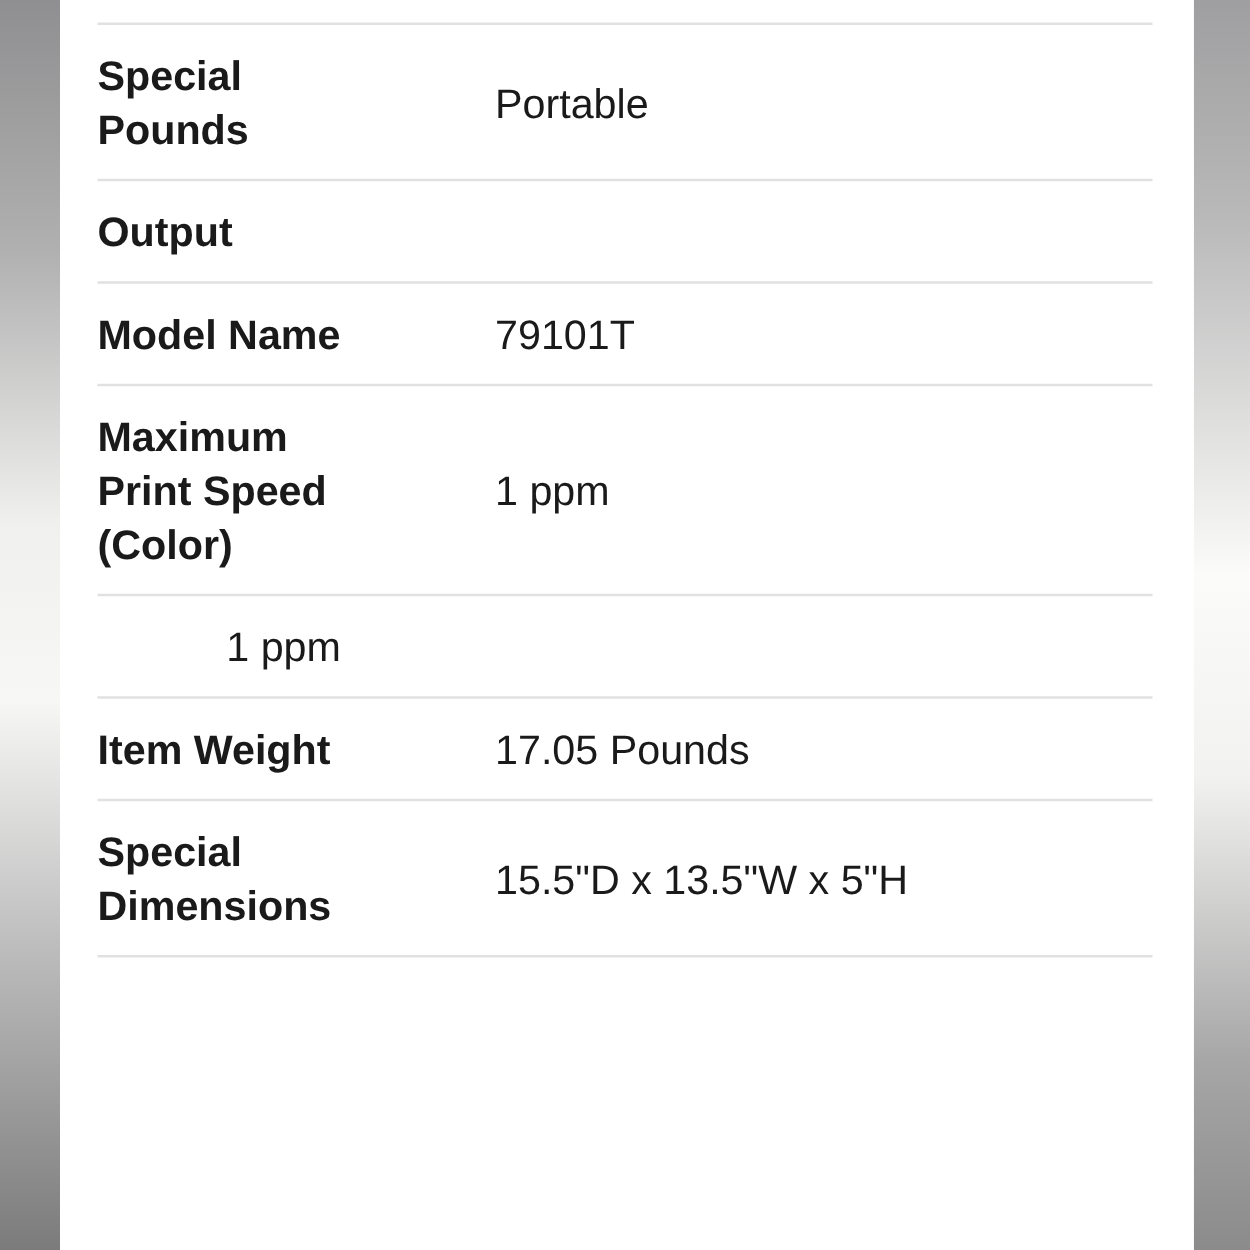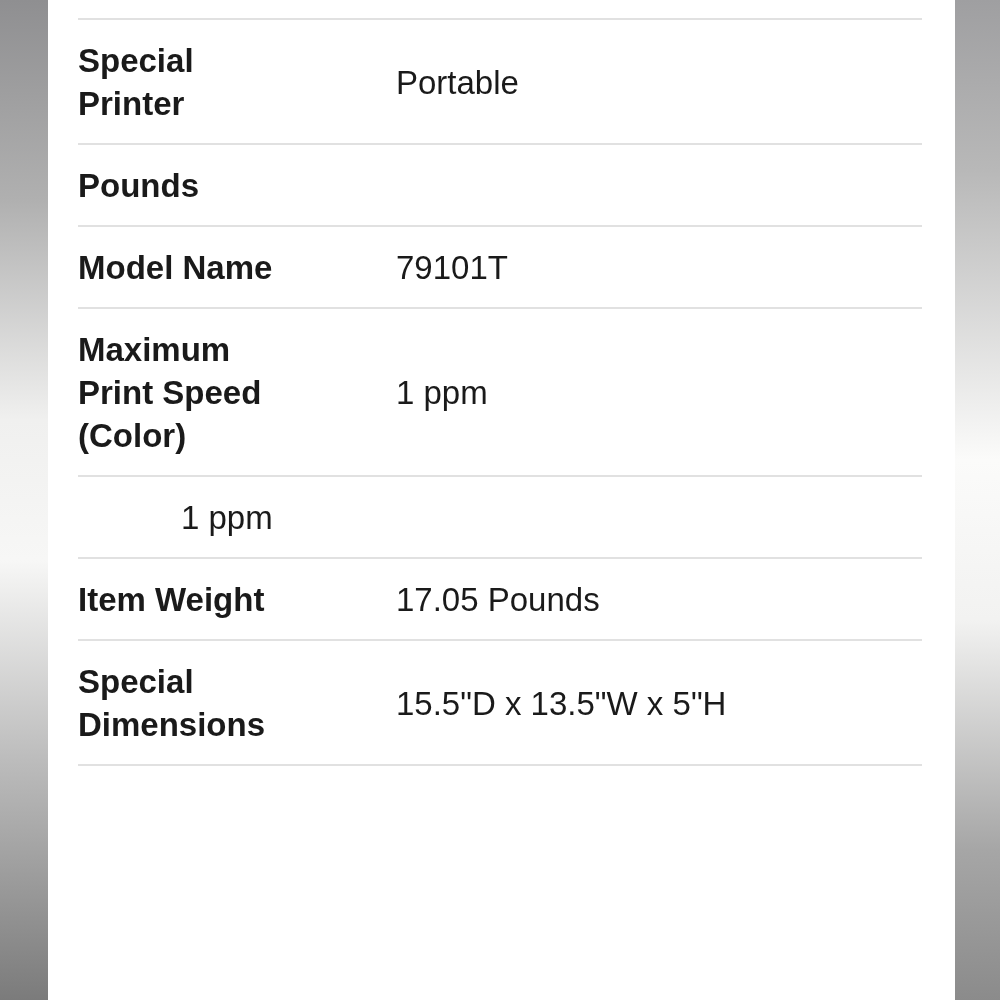--- a/index.html
+++ b/index.html
@@ -74,26 +74,26 @@
 </head>
 <body>
 
 <div class="edge edge-left"></div>
 <div class="edge edge-right"></div>
 
 <div class="panel">
   <div class="spec-table">
 
     <div class="spec-row">
-      <div class="spec-label">Special Printer</div>
+      <div class="spec-label">Special Pounds</div>
       <div class="spec-value">Portable</div>
     </div>
 
     <div class="spec-row">
-      <div class="spec-label">Pounds</div>
+      <div class="spec-label">Output</div>
     </div>
 
     <div class="spec-row">
       <div class="spec-label">Model Name</div>
       <div class="spec-value">79101T</div>
     </div>
 
 
     <div class="spec-row">
       <div class="spec-label">Maximum Print Speed (Color)</div>

